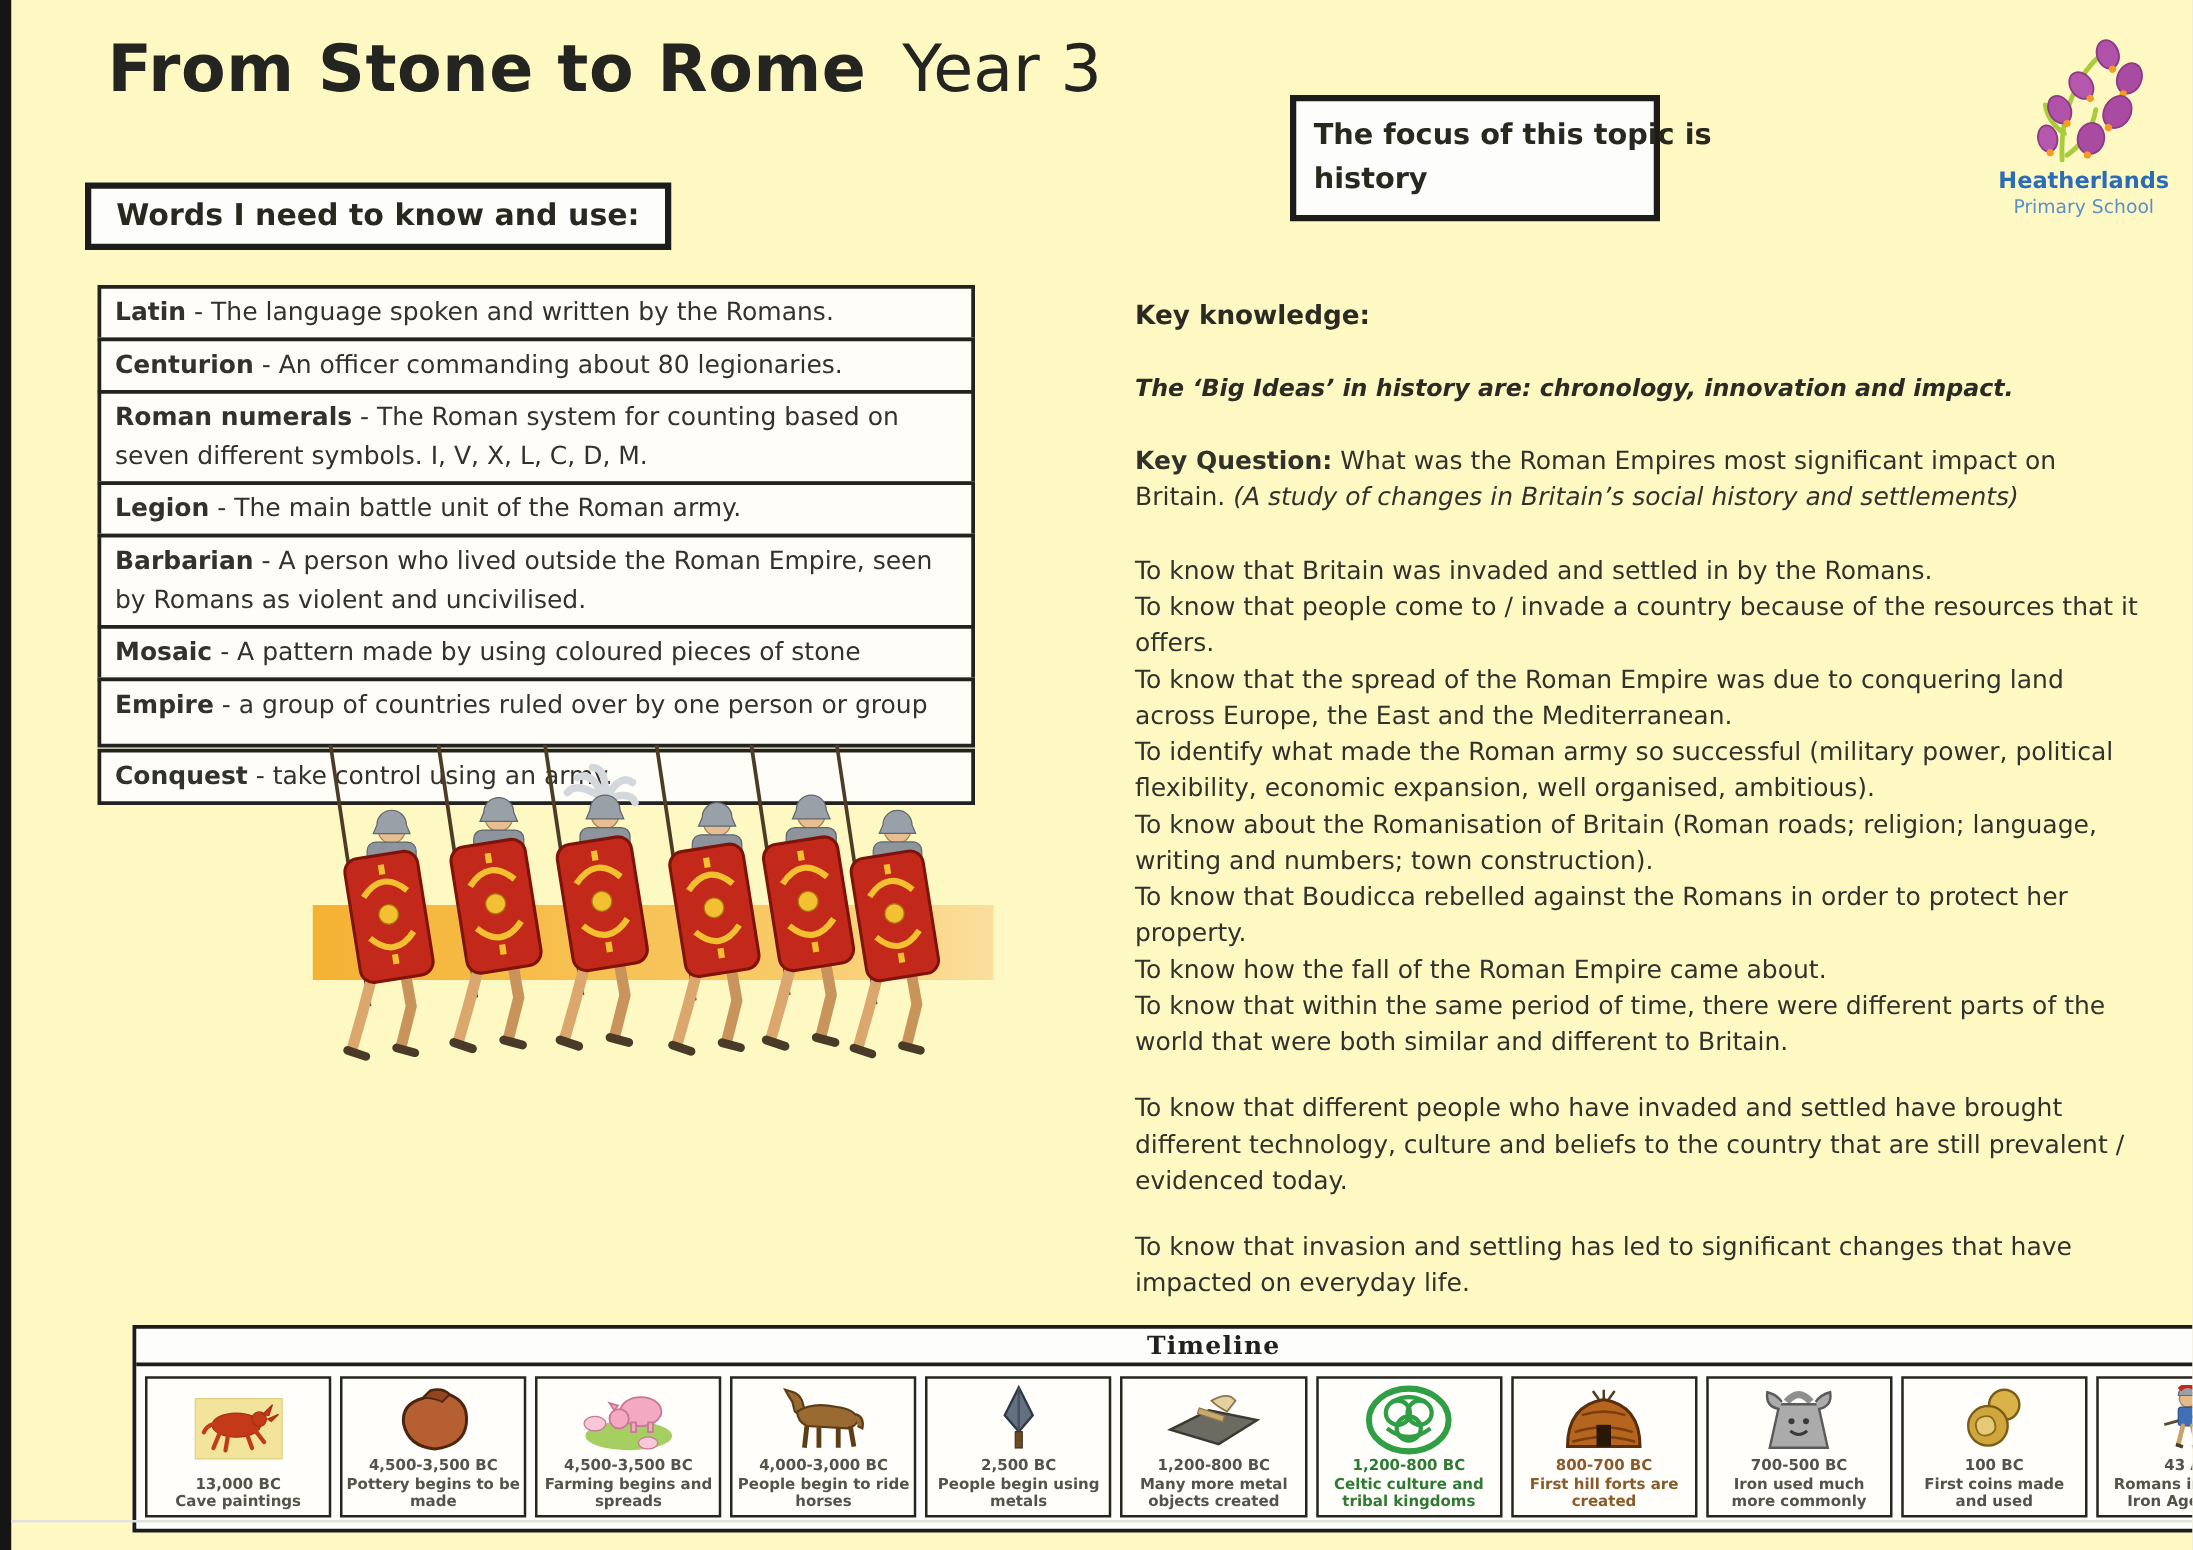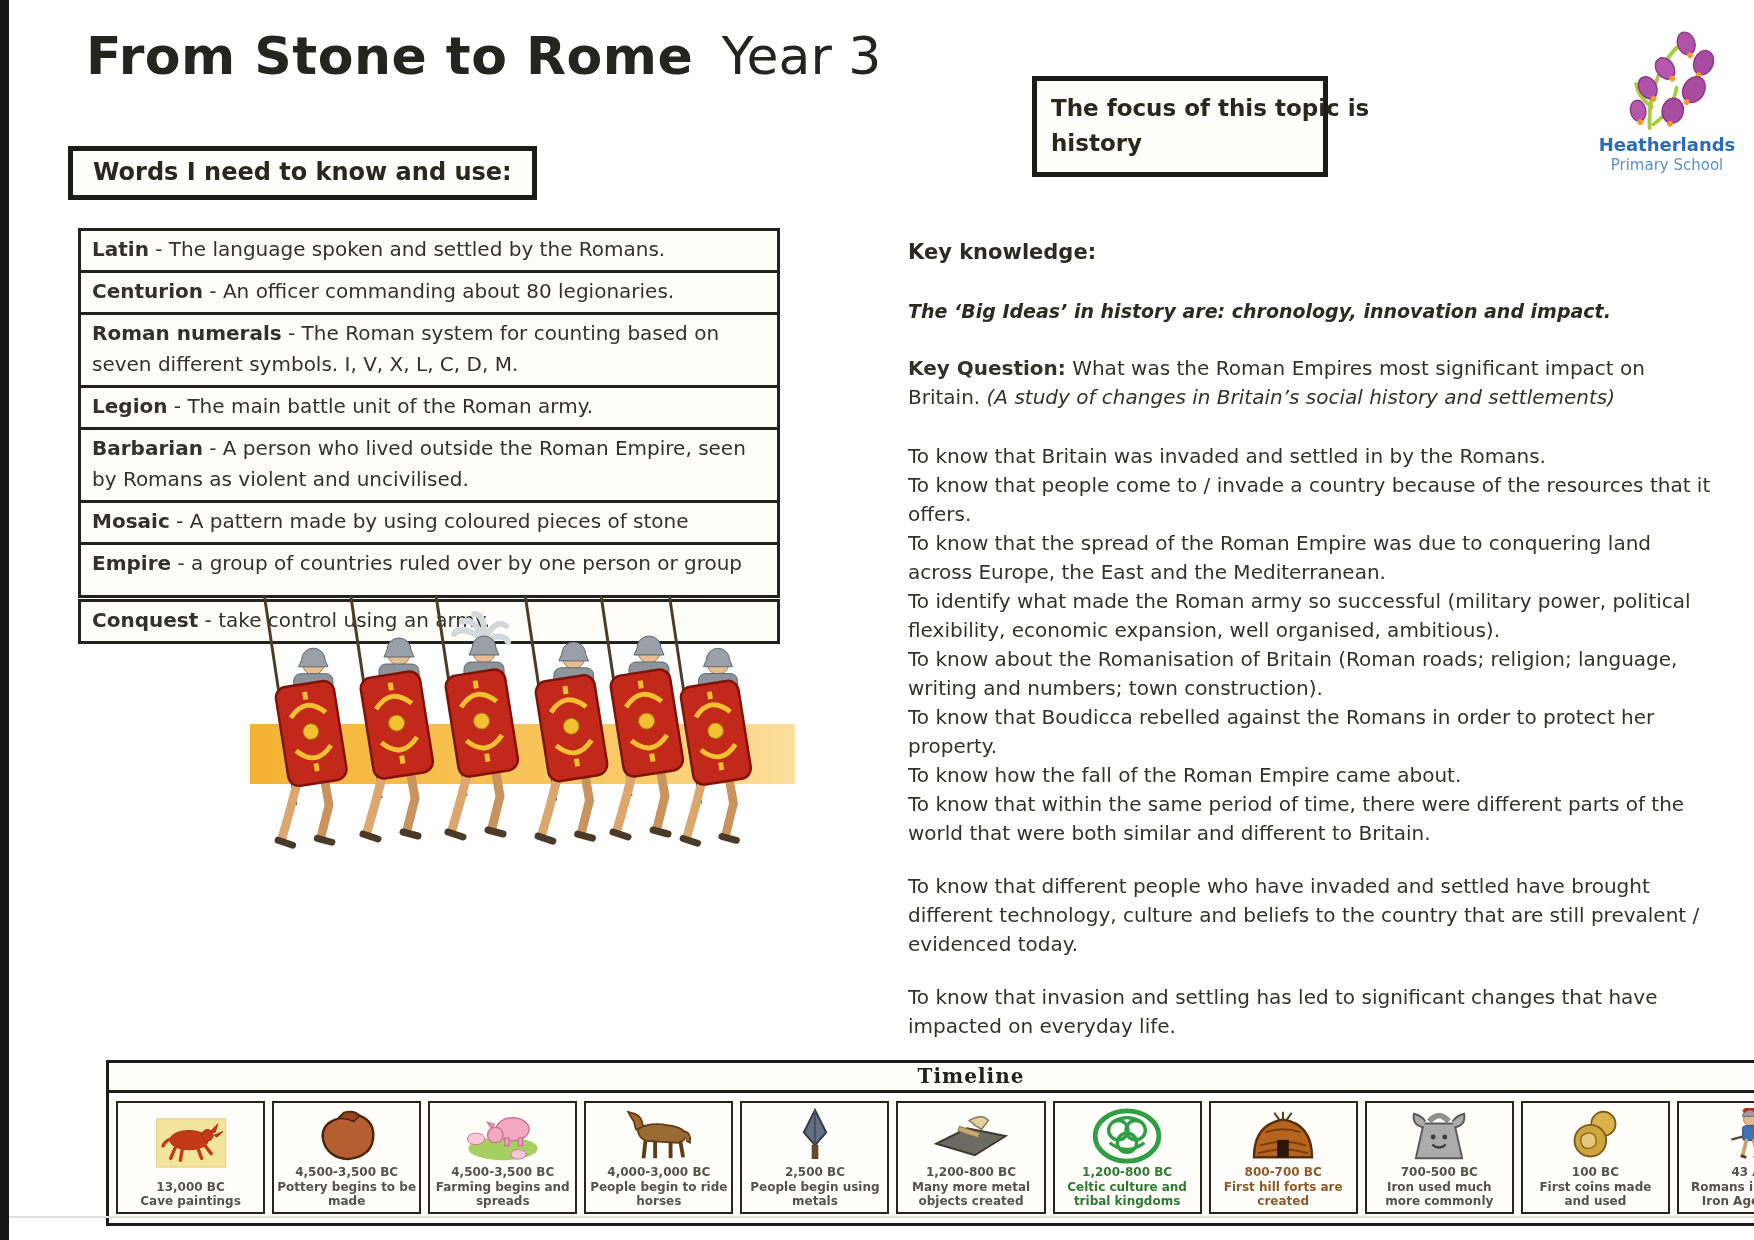--- a/index.html
+++ b/index.html
@@ -1,20 +1,20 @@
 <!DOCTYPE html>
 <html><head>
 <meta charset="utf-8">
 <style>
   * { margin:0; padding:0; box-sizing:border-box; }
   html,body { background:#e8e8e4; }
   body { font-family:"DejaVu Sans", sans-serif; }
   .page {
     position:relative; width:1754px; height:1240px;
-    background:#ffffff; overflow:hidden; color:#32322c;
+    background:#fef9c3; overflow:hidden; color:#32322c;
   }
   .scan-left-edge { position:absolute; left:0; top:0; width:9px; height:1240px; background:#151515; }
   .scan-bottom-line { position:absolute; left:9px; right:0; bottom:22px; height:2px; background:#e2e2dc; }
 
   
   .page-title { position:absolute; left:86px; top:26px; font-size:52px; color:#242420; white-space:nowrap; }
   .page-title .t-bold { font-weight:bold; letter-spacing:0.5px; }
   .page-title .t-reg  { font-weight:normal; margin-left:12px; }
 
   .focus-box {
@@ -132,21 +132,21 @@
       </svg>
     </span>
     <div class="logo-name">Heatherlands</div>
     <div class="logo-sub">Primary School</div>
   </div>
 
   <div class="words-box">Words I need to know and use:</div>
 
   <div class="vocab" id="vocab-rows">
   <div class="vocab-row">
-    <span class="vocab-term">Latin</span><span class="vocab-def"> - The language spoken and settled by the Romans.</span>
+    <span class="vocab-term">Latin</span><span class="vocab-def"> - The language spoken and written by the Romans.</span>
   </div>
 
   <div class="vocab-row">
     <span class="vocab-term">Centurion</span><span class="vocab-def"> - An officer commanding about 80 legionaries.</span>
   </div>
 
   <div class="vocab-row">
     <span class="vocab-term">Roman numerals</span><span class="vocab-def"> - The Roman system for counting based on seven different symbols. I, V, X, L, C, D, M.</span>
   </div>
 

